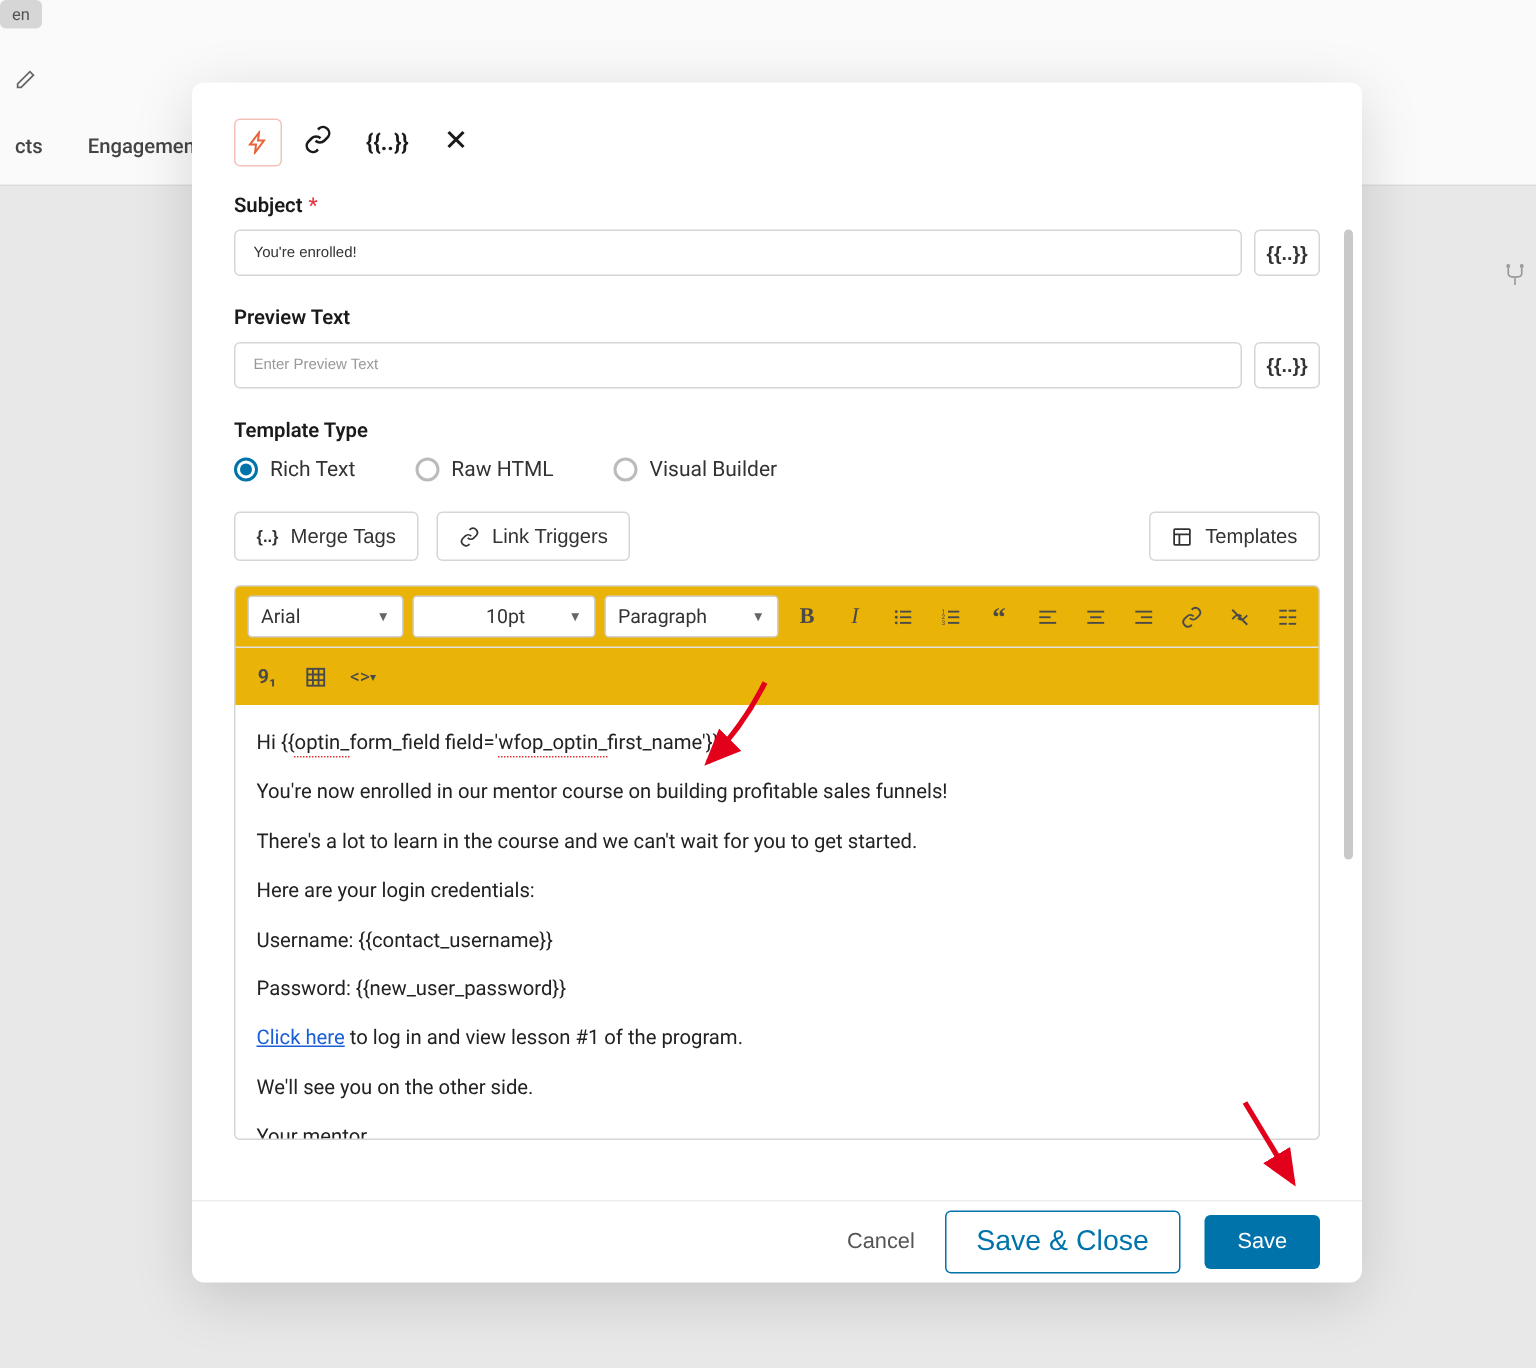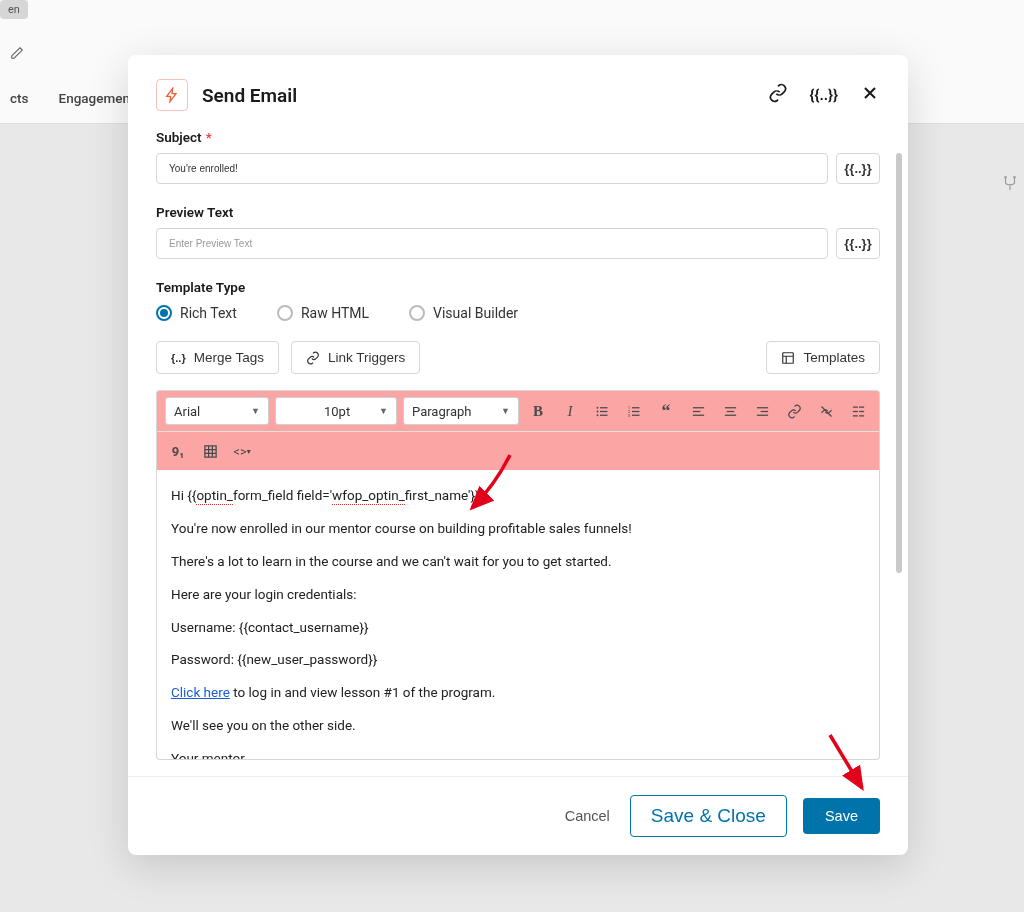--- a/index.html
+++ b/index.html
@@ -28,32 +28,32 @@
 .inp::placeholder{color:#999;}
 .merge-btn{width:44px;border:1px solid #d6d6d6;border-radius:4px;background:#fff;display:flex;align-items:center;justify-content:center;font-size:13px;font-weight:600;color:#333;cursor:pointer;}
 .radio-row{display:flex;gap:40px;margin-top:10px;margin-bottom:20px;}
 .radio-opt{display:flex;align-items:center;gap:8px;font-size:14px;color:#333;cursor:pointer;}
 .radio{width:16px;height:16px;border:2px solid #bbb;border-radius:50%;display:flex;align-items:center;justify-content:center;}
 .radio.on{border-color:#0073aa;}
 .radio.on::after{content:"";width:8px;height:8px;border-radius:50%;background:#0073aa;}
 .secondary-row{display:flex;gap:12px;margin-bottom:16px;}
 .outline-btn{border:1px solid #d6d6d6;background:#fff;border-radius:4px;padding:8px 14px;font-size:13.5px;font-weight:500;color:#333;display:flex;align-items:center;gap:8px;cursor:pointer;}
 .spacer{flex:1;}
-.editor-toolbar{border:1px solid #d6d6d6;border-bottom:none;background:#fca5a5;border-radius:4px 4px 0 0;}
+.editor-toolbar{border:1px solid #d6d6d6;border-bottom:none;background:#eab308;border-radius:4px 4px 0 0;}
 .tb-row{display:flex;align-items:center;padding:6px 8px;gap:6px;flex-wrap:wrap;}
 .tb-sel{border:1px solid #d0d0d0;background:#fff;border-radius:3px;height:28px;padding:0 8px;font-size:13px;color:#333;display:flex;align-items:center;justify-content:space-between;cursor:pointer;}
 .tb-sel .caret{font-size:9px;color:#666;margin-left:6px;}
 .tb-btn{width:26px;height:26px;display:flex;align-items:center;justify-content:center;color:#4a4a4a;border-radius:3px;cursor:pointer;}
 .tb-btn.bold{font-weight:700;font-family:Georgia,serif;font-size:15px;}
 .tb-btn.ital{font-style:italic;font-family:Georgia,serif;font-size:15px;}
 .editor-body{border:1px solid #d6d6d6;border-top:none;border-radius:0 0 4px 4px;padding:16px 14px;min-height:290px;font-size:13.5px;color:#222;line-height:1.4;max-height:290px;overflow:hidden;}
 .editor-body p{margin-bottom:14px;}
 .editor-body a{color:#1a5fd6;text-decoration:underline;}
 .dotted{border-bottom:1px dotted #d33;padding-bottom:1px;}
-.modal-footer{border-top:1px solid #eee;padding:18px 28px;display:flex;justify-content:flex-end;align-items:center;gap:16px;}
+.modal-footer{border-top:1px solid #eee;padding:6px 28px;display:flex;justify-content:flex-end;align-items:center;gap:16px;}
 .btn-txt{background:none;border:none;font-size:14.5px;color:#555;cursor:pointer;padding:8px 4px;}
 .btn-out{background:#fff;border:1.5px solid #0073aa;color:#0073aa;font-size:19px;font-weight:500;padding:9px 20px;border-radius:4px;cursor:pointer;}
 .btn-fill{background:#0073aa;border:none;color:#fff;font-size:14.5px;font-weight:500;padding:10px 22px;border-radius:4px;cursor:pointer;}
 .arrow{position:absolute;pointer-events:none;}
 .arrow svg{overflow:visible;}
 </style>
 </head>
 <body>
 
 <div class="bg">
@@ -73,21 +73,20 @@
       </svg></span>
 </div>
 
 <div class="modal">
   <div class="modal-header">
     <div class="bolt-box">
         <svg viewBox="0 0 24 24" fill="none" stroke="#e8633c" stroke-width="2">
           <path d="M13 2L4 14h6l-1 8 9-12h-6z"></path>
         </svg>
       </div>
-    <div class="modal-title">Send Email</div>
     <div class="hdr-icons">
       <span class="ic"><svg width="20" height="20" viewBox="0 0 24 24" fill="none" stroke="currentColor" stroke-width="2">
             <path d="M10 13a5 5 0 0 0 7 0l3-3a5 5 0 0 0-7-7l-1 1"></path>
             <path d="M14 11a5 5 0 0 0-7 0l-3 3a5 5 0 0 0 7 7l1-1"></path>
           </svg></span>
       <span class="ic" style="font-weight:700;font-size:15px;">{{..}}</span>
       <span class="ic"><svg width="20" height="20" viewBox="0 0 24 24" fill="none" stroke="currentColor" stroke-width="2.5">
             <path d="M18 6L6 18M6 6l12 12"></path>
           </svg></span>
     </div>

